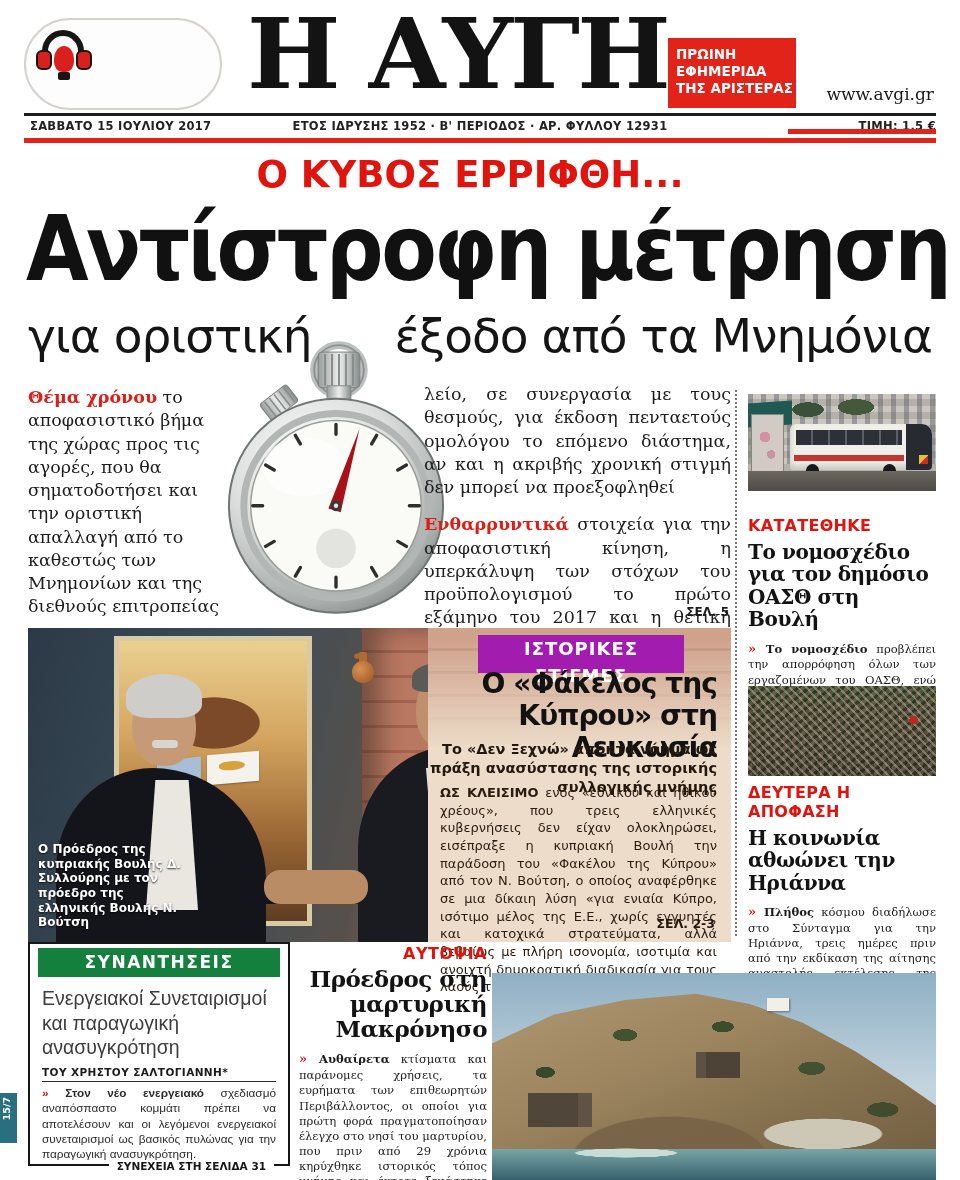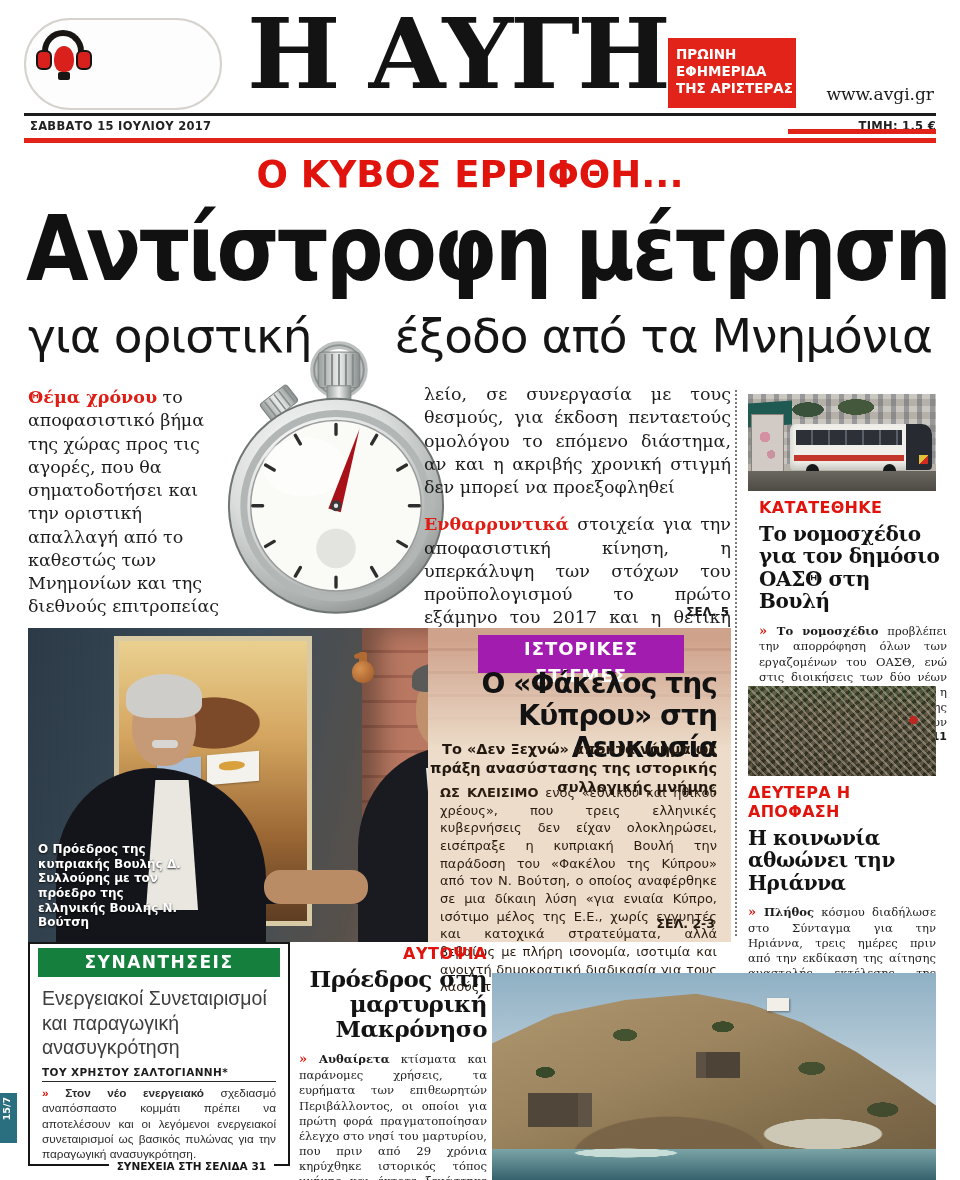--- a/index.html
+++ b/index.html
@@ -173,20 +173,21 @@
     <div>ΠΡΩΙΝΗ</div>
     <div>ΕΦΗΜΕΡΙΔΑ</div>
     <div>ΤΗΣ ΑΡΙΣΤΕΡΑΣ</div>
   </div>
 
   <div class="website">www.avgi.gr</div>
 
   <div class="rule-black"></div>
   <div class="dateline">
     <span class="date-left">ΣΑΒΒΑΤΟ 15 ΙΟΥΛΙΟΥ 2017</span>
+    <span class="date-center">ΕΤΟΣ ΙΔΡΥΣΗΣ 1952 · Β' ΠΕΡΙΟΔΟΣ · ΑΡ. ΦΥΛΛΟΥ 12931</span>
     <span class="date-right">ΤΙΜΗ: 1,5 €</span>
   </div>
   <div class="price-rule"></div>
   <div class="rule-red"></div>
 
   <div class="kicker-main">Ο ΚΥΒΟΣ ΕΡΡΙΦΘΗ...</div>
   <div class="headline-main">Αντίστροφη μέτρηση</div>
   <div class="subhead-main">
     <span>για οριστική</span>
     <span>έξοδο από τα Μνημόνια</span>
@@ -253,21 +254,21 @@
     <div class="bp-bus">
       <div class="bp-winrow"></div>
       <div class="bp-front"></div>
       <div class="bp-stripe"></div>
       <div class="bp-flag"></div>
       <div class="bp-w1"></div>
       <div class="bp-w2"></div>
     </div>
   </div>
 
-  <div class="rail" style="top:498px;margin-left:11px;">
+  <div class="rail" style="top:516px;">
     <div class="red-label">ΚΑΤΑΤΕΘΗΚΕ</div>
     <div class="rail-head" style="margin-top:6px;">Το νομοσχέδιο για τον δημόσιο ΟΑΣΘ στη Βουλή</div>
     <p class="small-body" style="margin-top:10px;"><span class="chev">» </span><span class="blead">Το νομοσχέδιο</span><span> προβλέπει την απορρόφηση όλων των εργαζομένων του ΟΑΣΘ, ενώ στις διοικήσεις των δύο νέων φορέων προβλέπεται η συμμετοχή εκπροσώπων της Αυτοδιοίκησης και των σωματείων.</span><span class="pref">ΣΕΛ. 11</span></p>
   </div>
 
   <div class="crowd-photo"></div>
 
   <div class="rail" style="top:783px;">
     <div class="red-label">ΔΕΥΤΕΡΑ Η ΑΠΟΦΑΣΗ</div>
     <div class="rail-head" style="margin-top:6px;">Η κοινωνία αθωώνει την Ηριάννα</div>

